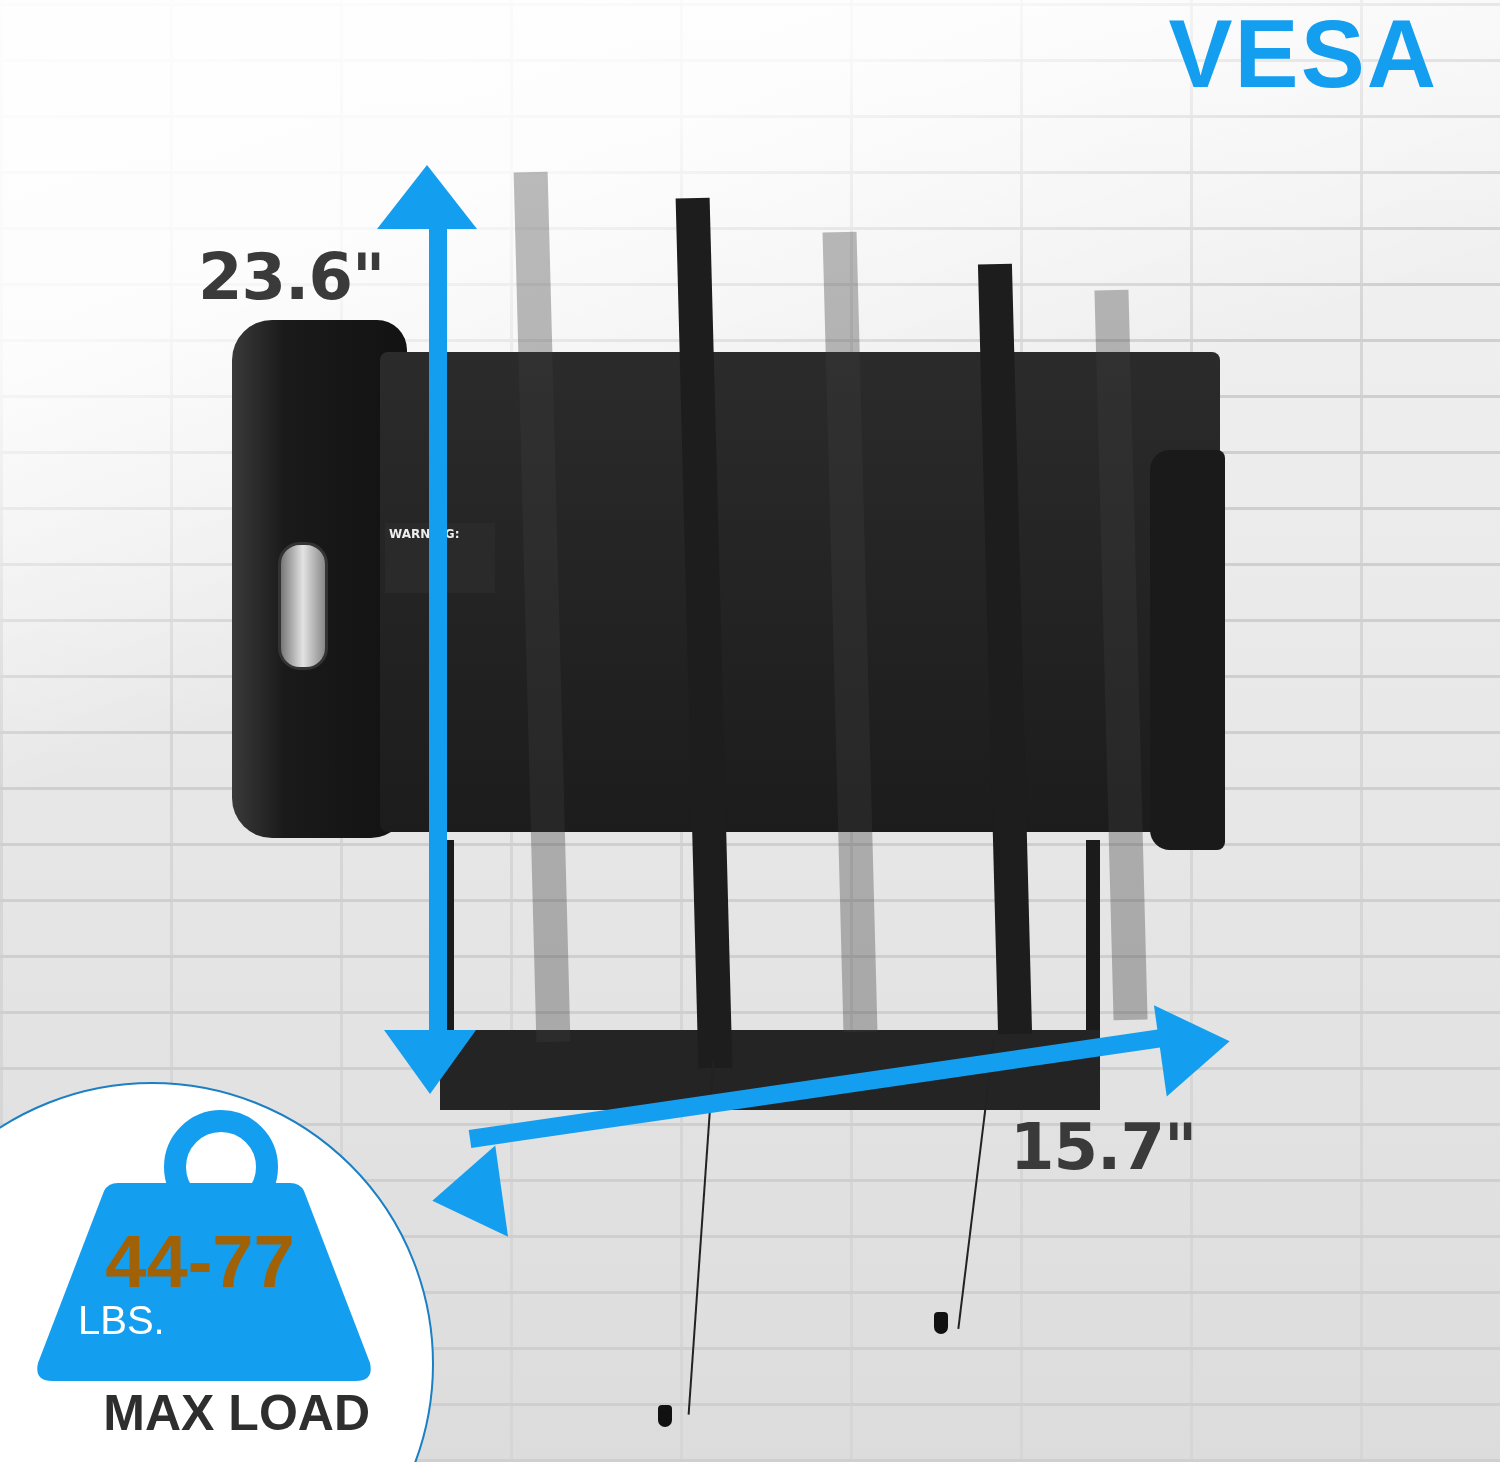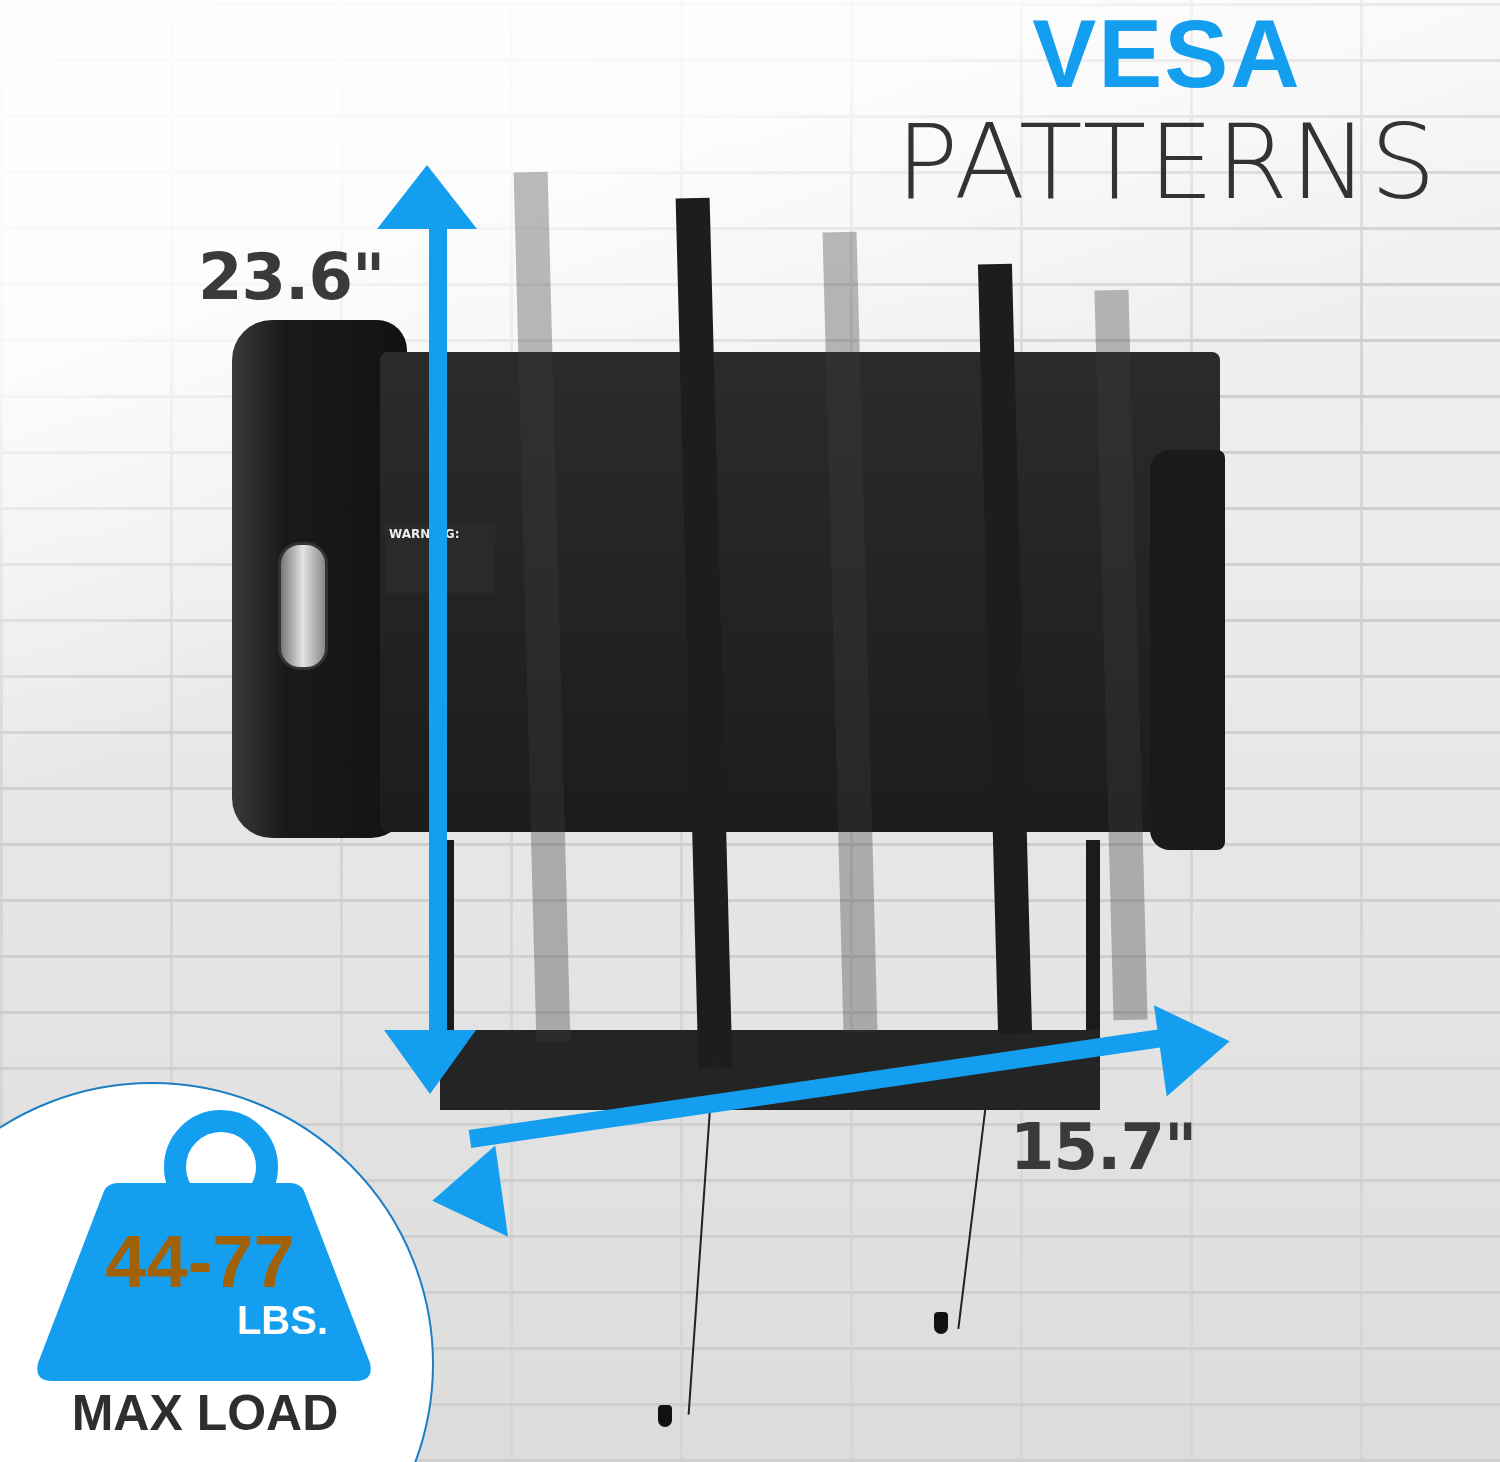--- a/index.html
+++ b/index.html
@@ -54,33 +54,32 @@
   
   .badge { position: absolute; left: -130px; top: 1082px; width: 560px; height: 560px; border-radius: 50%;
     background: #fff; border: 2px solid #1b7fc4; }
   .weight-ring { position: absolute; left: 164px; top: 1110px; width: 70px; height: 70px; border-radius: 50%;
     border: 22px solid #149ef0; box-sizing: content-box; background: transparent; }
   .weight-ring::after { content: ""; position: absolute; inset: 0; }
   .weight-body { position: absolute; left: 34px; top: 1183px; width: 340px; height: 200px; }
   .weight-body svg { width: 100%; height: 100%; }
   .w-num { position: absolute; left: 75px; top: 1225px; width: 250px; text-align: center;
     font-family: "Liberation Sans", sans-serif; font-weight: 700; color: #a16207; font-size: 74px; line-height: 1; }
-  .w-unit { position: absolute; left: 78px; top: 1300px; width: 250px; text-align: right;
-    font-family: "Liberation Sans", sans-serif; font-weight: 700; color: #fff; font-size: 40px; line-height: 1; }
-  .w-label { position: absolute; left: 40px; top: 1388px; width: 330px; text-align: center;
+  .w-unit { position: absolute; left: 78px; top: 1300px; width: 250px; text-align: left;
+    font-family: "Liberation Sans", sans-serif; font-weight: 400; color: #fff; font-size: 40px; line-height: 1; }
+  .w-label { position: absolute; left: 40px; top: 1388px; width: 330px; text-align: right;
     font-family: "Liberation Sans", sans-serif; font-weight: 700; color: #2e2e2e; font-size: 50px; line-height: 1; }
 </style>
 </head>
 <body>
 
 <div class="wall"></div>
 
 <div class="title">
   <div class="vesa">VESA</div>
-  <div class="patterns">PATTERNS</div>
 </div>
 
 <div class="side-plate">
   <div class="side-btn"></div>
 </div>
 <div class="frame"></div>
 <div class="frame-right"></div>
 <div class="lower-frame"></div>
 <div class="rail-bottom"></div>
 

